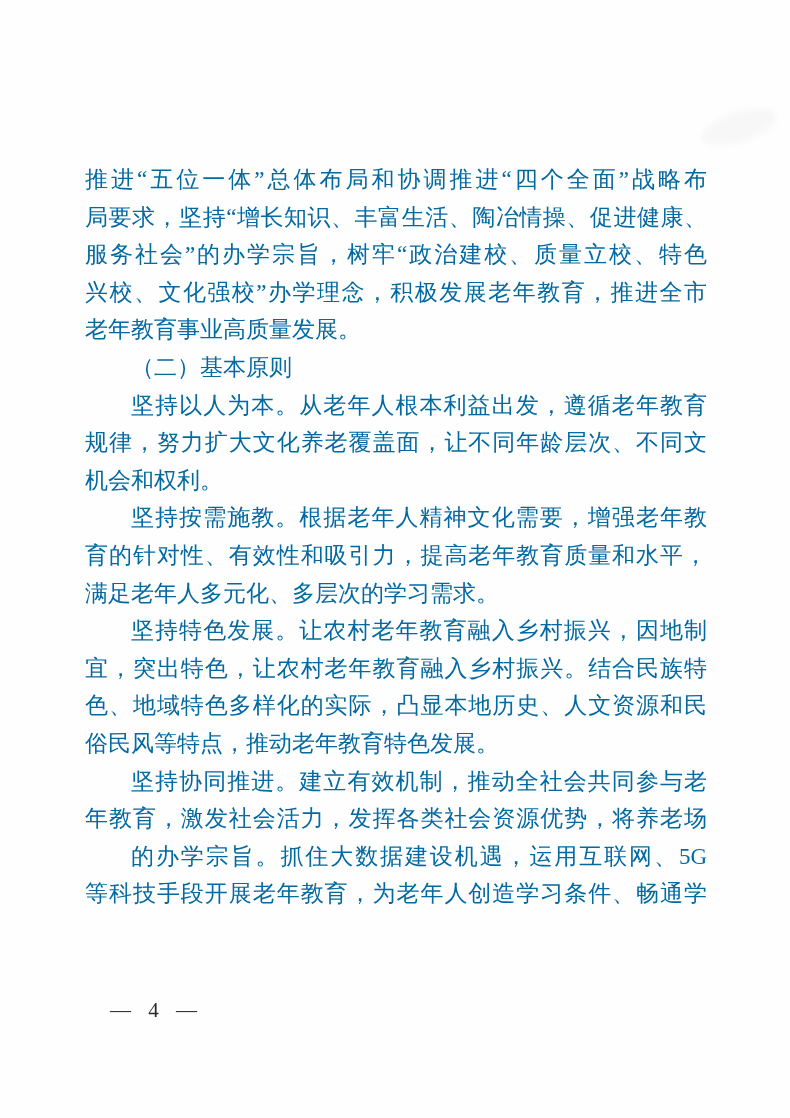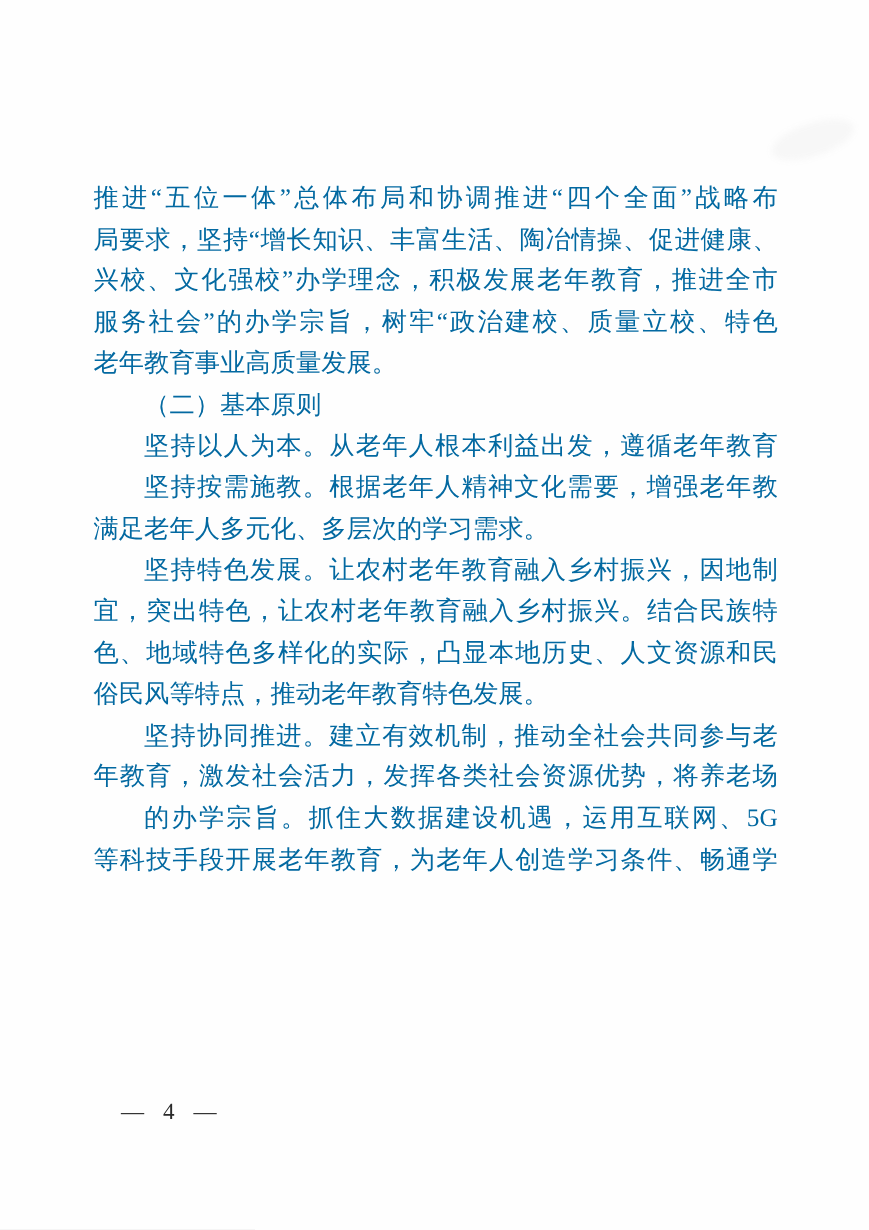--- a/index.html
+++ b/index.html
@@ -62,26 +62,29 @@
   }
 </style>
 </head>
 <body>
 
 <div class="page">
   <div class="smudge"></div>
   <div class="doc-body">
       <div class="line">推进“五位一体”总体布局和协调推进“四个全面”战略布</div>
       <div class="line">局要求，坚持“增长知识、丰富生活、陶冶情操、促进健康、</div>
+      <div class="line">服务社会”的办学宗旨，树牢“政治建校、质量立校、特色</div>
       <div class="line">兴校、文化强校”办学理念，积极发展老年教育，推进全市</div>
-      <div class="line">服务社会”的办学宗旨，树牢“政治建校、质量立校、特色</div>
       <div class="line para-end">老年教育事业高质量发展。</div>
       <div class="line indent para-end">（二）基本原则</div>
       <div class="line indent">坚持以人为本。从老年人根本利益出发，遵循老年教育</div>
+      <div class="line">规律，努力扩大文化养老覆盖面，让不同年龄层次、不同文</div>
+      <div class="line para-end">机会和权利。</div>
       <div class="line indent">坚持按需施教。根据老年人精神文化需要，增强老年教</div>
+      <div class="line">育的针对性、有效性和吸引力，提高老年教育质量和水平，</div>
       <div class="line para-end">满足老年人多元化、多层次的学习需求。</div>
       <div class="line indent">坚持特色发展。让农村老年教育融入乡村振兴，因地制</div>
       <div class="line">宜，突出特色，让农村老年教育融入乡村振兴。结合民族特</div>
       <div class="line">色、地域特色多样化的实际，凸显本地历史、人文资源和民</div>
       <div class="line para-end">俗民风等特点，推动老年教育特色发展。</div>
       <div class="line indent">坚持协同推进。建立有效机制，推动全社会共同参与老</div>
       <div class="line">年教育，激发社会活力，发挥各类社会资源优势，将养老场</div>
       <div class="line indent">的办学宗旨。抓住大数据建设机遇，运用互联网、5G</div>
       <div class="line">等科技手段开展老年教育，为老年人创造学习条件、畅通学</div>
     </div>

